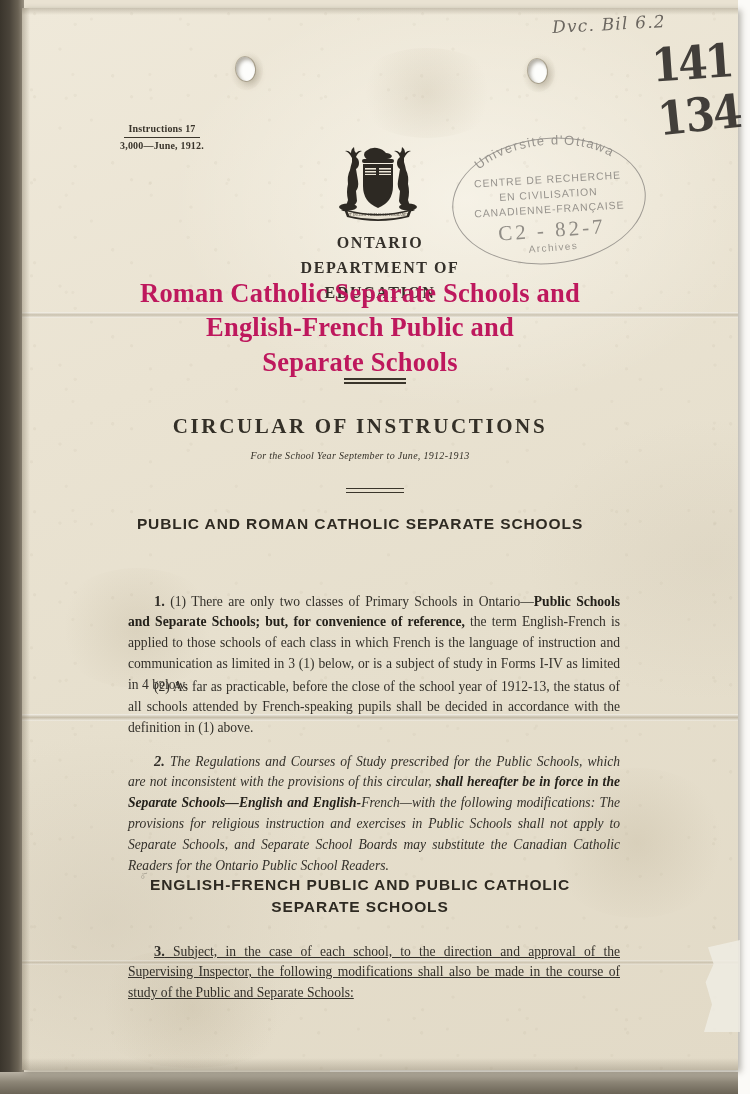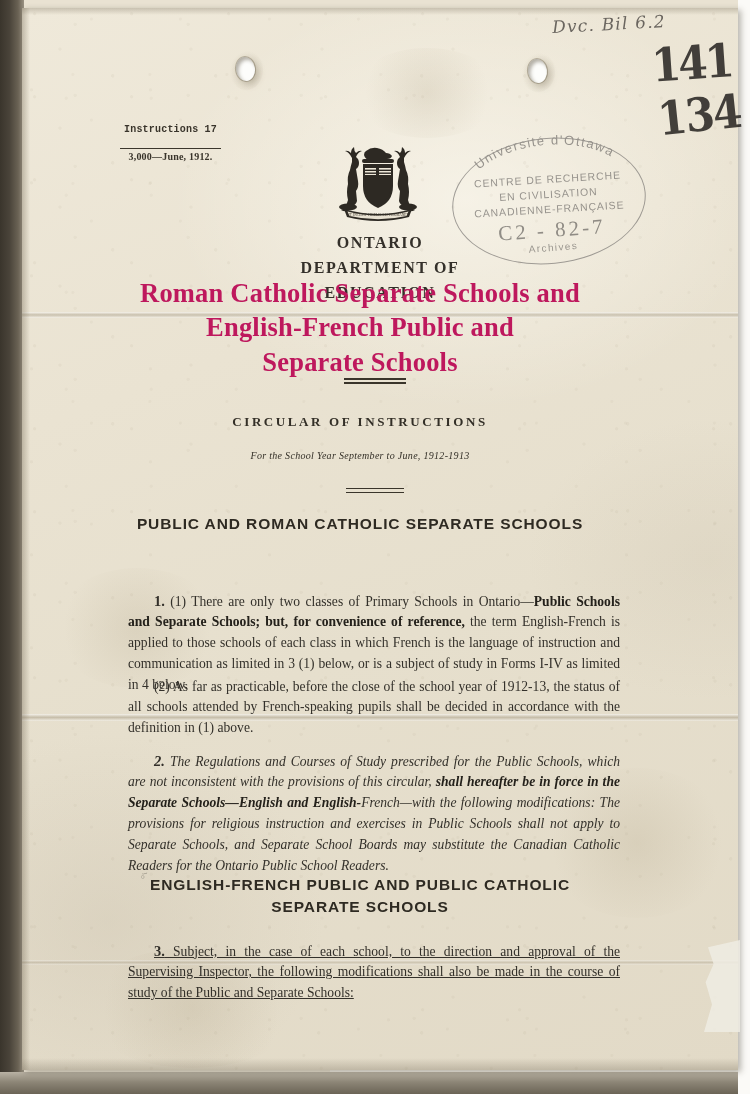--- a/index.html
+++ b/index.html
@@ -129,21 +129,21 @@
     color: #2e2a22;
   }
 
   .imprint {
     position: absolute; left: 120px; top: 122px;
     font-size: 10px; line-height: 1.35;
     font-family: "Liberation Serif", serif;
     font-weight: bold; letter-spacing: .2px;
     color: #39342b; text-align: center;
   }
-  .imprint .l1 { border-bottom: 1.4px solid #3b362c; padding: 0 4px 11px; display:inline-block;font-family:Liberation Mono, monospace; }
+  .imprint .l1 { border-bottom: 1.4px solid #3b362c; padding: 0 4px 1px; display:inline-block; }
   .imprint .l2 { display:block; padding-top: 1px; }
 
   .crest-wrap {
     position: absolute; left: 318px; top: 146px;
     width: 120px; text-align: center;
   }
   .dept {
     position: absolute; left: 245px; top: 231px; width: 270px;
     text-align: center;
     font-size: 16px; font-weight: bold; line-height: 1.55;
@@ -164,21 +164,21 @@
     border-top: 2.2px solid #3a352b;
     border-bottom: 2.2px solid #3a352b;
     height: 2px;
   }
   .rule.r1 { top: 378px; width: 62px; }
   .rule.r2 { top: 488px; width: 58px; border-top-width: 1.3px; border-bottom-width: 1.3px; height: 3px; }
 
   .circular {
     position: absolute; left: 60px; top: 414px; width: 600px;
     text-align: center;
-    font-size: 13px; font-weight: bold;
+    font-size: 21px; font-weight: bold;
     letter-spacing: 2.6px; color: #332f27;
   }
   .schoolyear {
     position: absolute; left: 60px; top: 450px; width: 600px;
     text-align: center;
     font-style: italic; font-size: 10px;
     letter-spacing: .3px; color: #332f27;
   }
 
   .sect-head {

